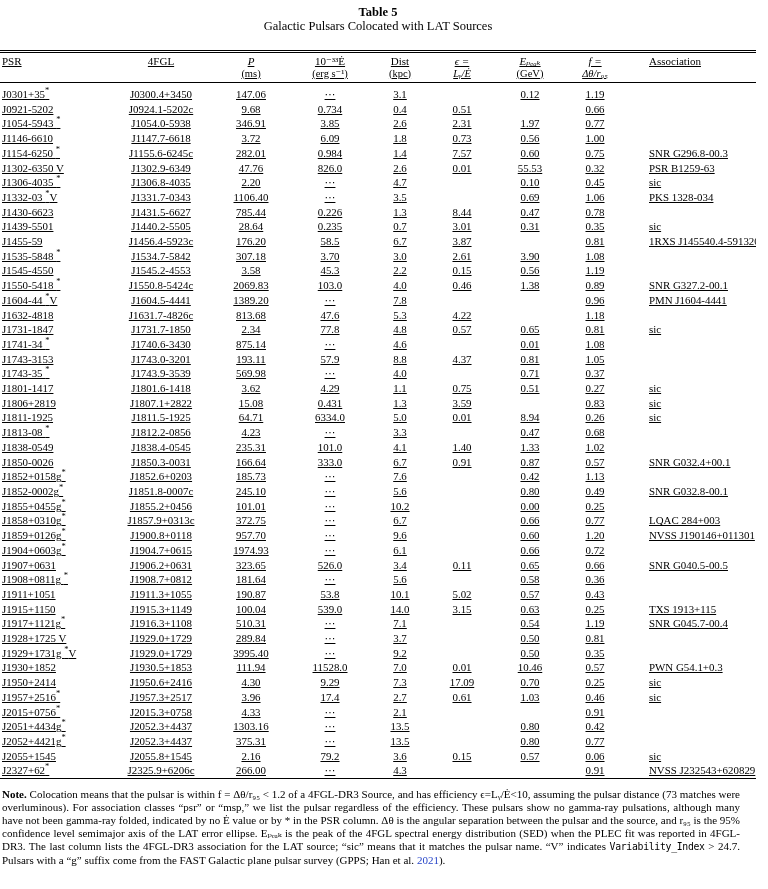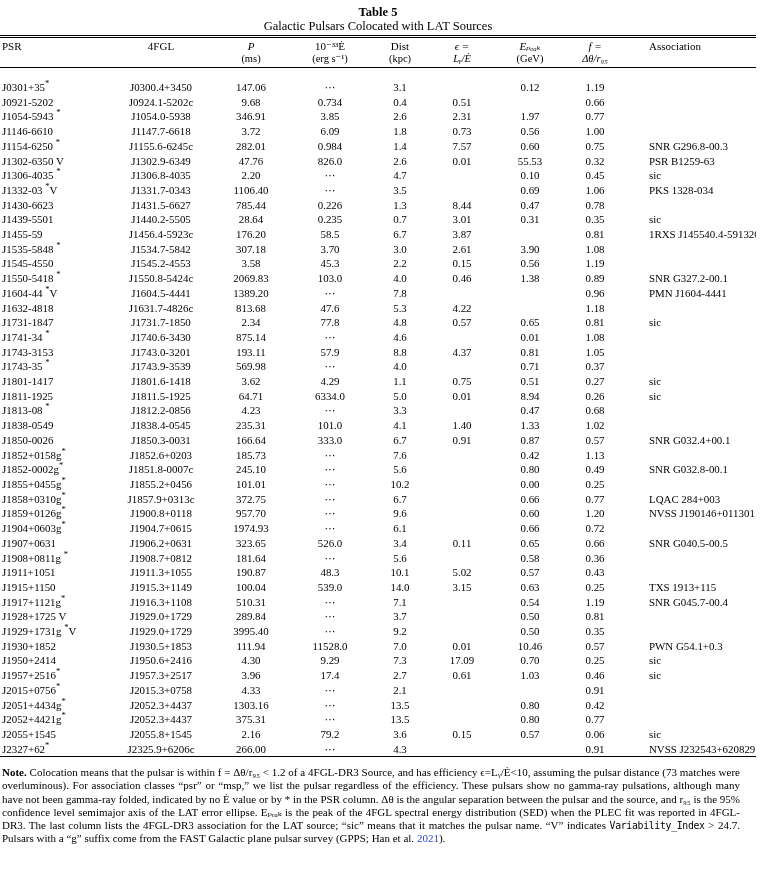--- a/index.html
+++ b/index.html
@@ -4,34 +4,34 @@
 <style>
   html,body{margin:0;padding:0;background:#fff;}
   .page{
     width:756px;height:889px;background:#ffffff;color:#000;
     font-family:"Liberation Serif","DejaVu Serif",serif;
     position:relative;overflow:hidden;box-sizing:border-box;
   }
   .caption{text-align:center;padding-top:5px;font-size:12.5px;line-height:14px;}
   .caption .t-num{font-weight:bold;}
   table.datatable{
-    width:768px;border-collapse:collapse;table-layout:fixed;margin-top:2px;
-    border-top:3px double #000;border-bottom:1.5px solid #000;
+    width:768px;border-collapse:collapse;table-layout:fixed;margin-top:17px;
+    border-top:3px double #000;border-bottom:1.5px solid #000;text-decoration:underline;
   }
   thead th{
     font-weight:normal;vertical-align:top;padding:2px 0 2px;
     border-bottom:1px solid #000;font-size:11px;line-height:12.5px;
     white-space:nowrap;
   }
   thead th .l2{font-size:10.5px;}
   td{
     font-size:10.9px;line-height:14.7px;padding:0;white-space:nowrap;
     overflow:visible;vertical-align:bottom;
   }
-  tbody tr:first-child td{padding-top:12px;}
+  tbody tr:first-child td{padding-top:4px;}
   .c-psr{text-align:left;padding-left:2px;}
   th.c-psr{text-align:left;}
   .c-fgl,.c-p,.c-edot,.c-dist,.c-eff,.c-epeak,.c-f{text-align:center;}
   .c-assoc{text-align:left;padding-left:20px;}
   th.c-assoc{text-align:left;padding-left:20px;}
   .col-p .l1,.col-eff .l1,.col-eff .l2,.col-epeak .l1,.col-f .l1,.col-f .l2{font-style:italic;}
   sup{font-size:8.5px;line-height:0;vertical-align:super;}
   .note{
     padding:9px 16px 0 2px;font-size:11px;line-height:13.1px;
     text-align:justify;
@@ -325,20 +325,31 @@
           <td class="c-fgl">J1801.6-1418</td>
           <td class="c-p">3.62</td>
           <td class="c-edot">4.29</td>
           <td class="c-dist">1.1</td>
           <td class="c-eff">0.75</td>
           <td class="c-epeak">0.51</td>
           <td class="c-f">0.27</td>
           <td class="c-assoc">sic</td>
         </tr>
         <tr>
+          <td class="c-psr">J1806+2819</td>
+          <td class="c-fgl">J1807.1+2822</td>
+          <td class="c-p">15.08</td>
+          <td class="c-edot">0.431</td>
+          <td class="c-dist">1.3</td>
+          <td class="c-eff">3.59</td>
+          <td class="c-epeak"></td>
+          <td class="c-f">0.83</td>
+          <td class="c-assoc">sic</td>
+        </tr>
+        <tr>
           <td class="c-psr">J1811-1925</td>
           <td class="c-fgl">J1811.5-1925</td>
           <td class="c-p">64.71</td>
           <td class="c-edot">6334.0</td>
           <td class="c-dist">5.0</td>
           <td class="c-eff">0.01</td>
           <td class="c-epeak">8.94</td>
           <td class="c-f">0.26</td>
           <td class="c-assoc">sic</td>
         </tr>
@@ -460,21 +471,21 @@
           <td class="c-dist">5.6</td>
           <td class="c-eff"></td>
           <td class="c-epeak">0.58</td>
           <td class="c-f">0.36</td>
           <td class="c-assoc"></td>
         </tr>
         <tr>
           <td class="c-psr">J1911+1051</td>
           <td class="c-fgl">J1911.3+1055</td>
           <td class="c-p">190.87</td>
-          <td class="c-edot">48.3</td>
+          <td class="c-edot">53.8</td>
           <td class="c-dist">10.1</td>
           <td class="c-eff">5.02</td>
           <td class="c-epeak">0.57</td>
           <td class="c-f">0.43</td>
           <td class="c-assoc"></td>
         </tr>
         <tr>
           <td class="c-psr">J1915+1150</td>
           <td class="c-fgl">J1915.3+1149</td>
           <td class="c-p">100.04</td>

